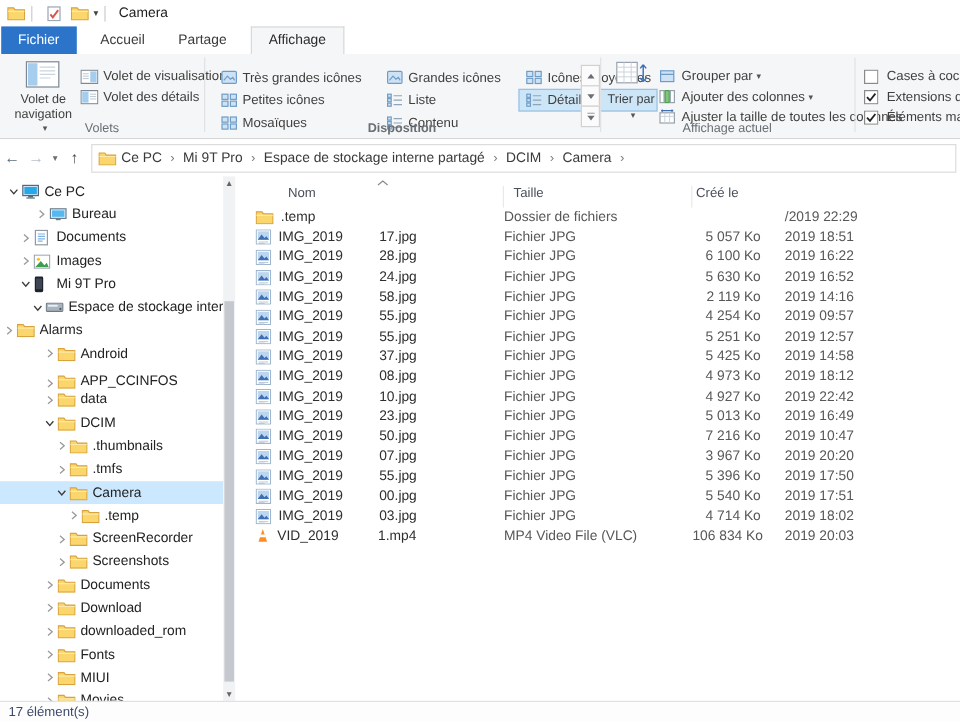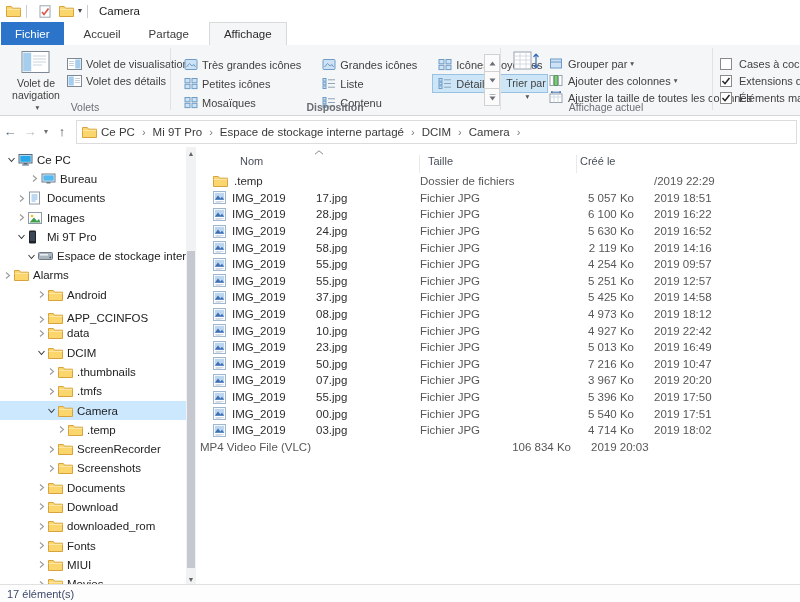--- a/index.html
+++ b/index.html
@@ -993,20 +993,30 @@
               </svg>
             </span>
             <span class="pref">IMG_2019</span>
             <span>03.jpg</span>
           </div>
           <div class="c-type">Fichier JPG</div>
           <div class="c-size">4 714 Ko</div>
           <div class="c-mod">2019 18:02</div>
         </div>
         <div class="frow">
+          <div class="c-name">
+            <span class="fic">
+              <svg width="12" height="13">
+                <path d="M6 .8 9.6 11.4H2.4Z" fill="#ff8d22"></path>
+                <path d="M4.2 5.4h3.6l.8 2.4H3.4Z" fill="#fff"></path>
+              </svg>
+            </span>
+            <span class="pref">VID_2019</span>
+            <span>1.mp4</span>
+          </div>
           <div class="c-type">MP4 Video File (VLC)</div>
           <div class="c-size">106 834 Ko</div>
           <div class="c-mod">2019 20:03</div>
         </div>
       </div>
   </div>
 
   <div class="statusbar">
     <span>17 élément(s)</span>
   </div>

